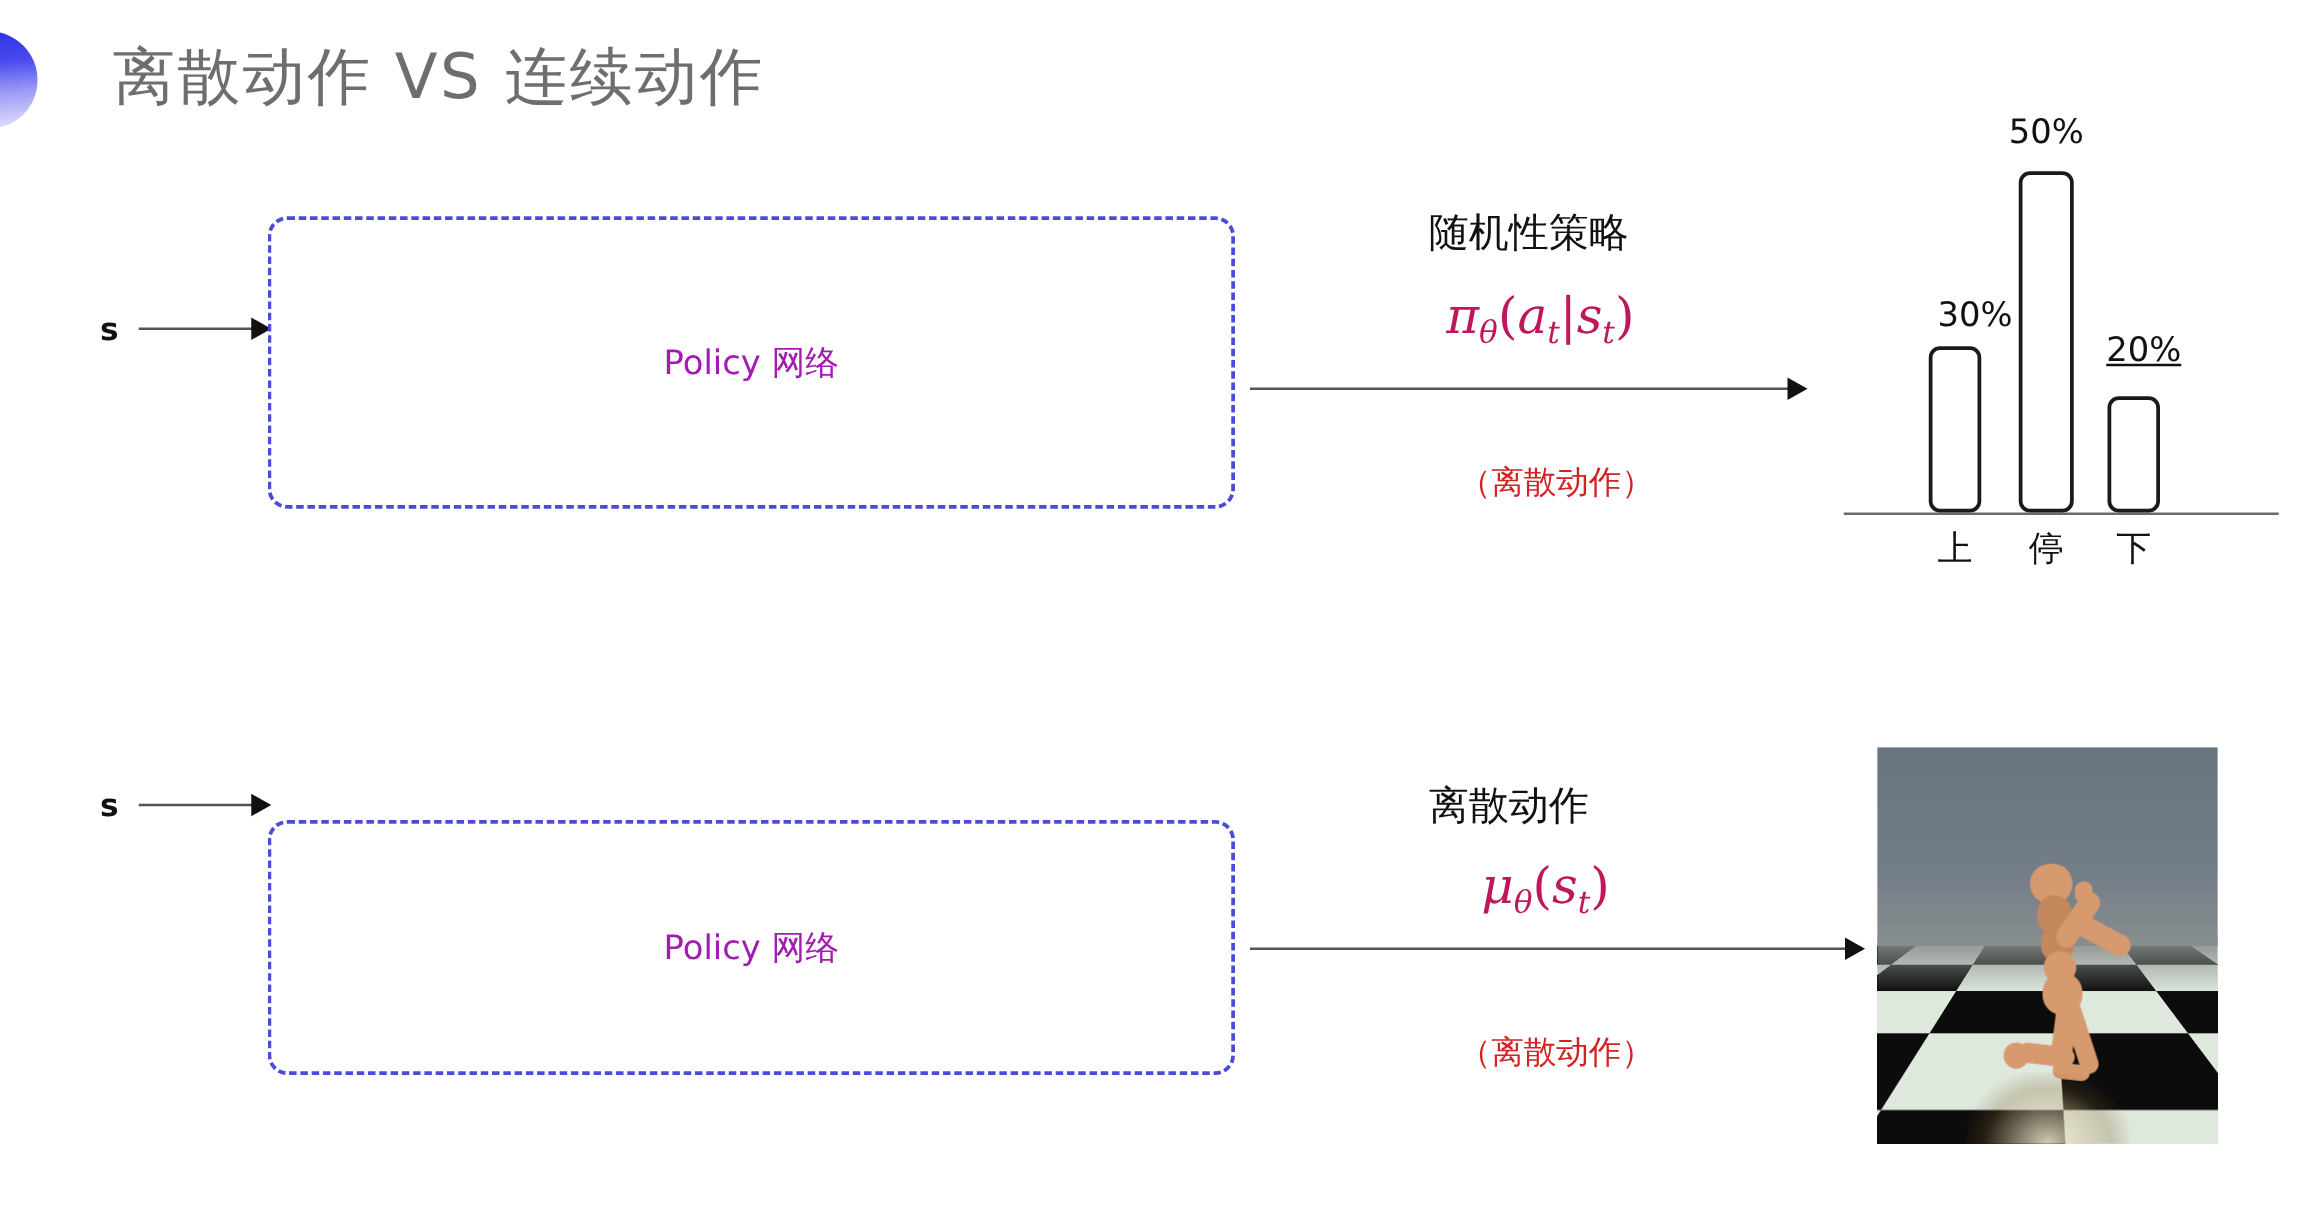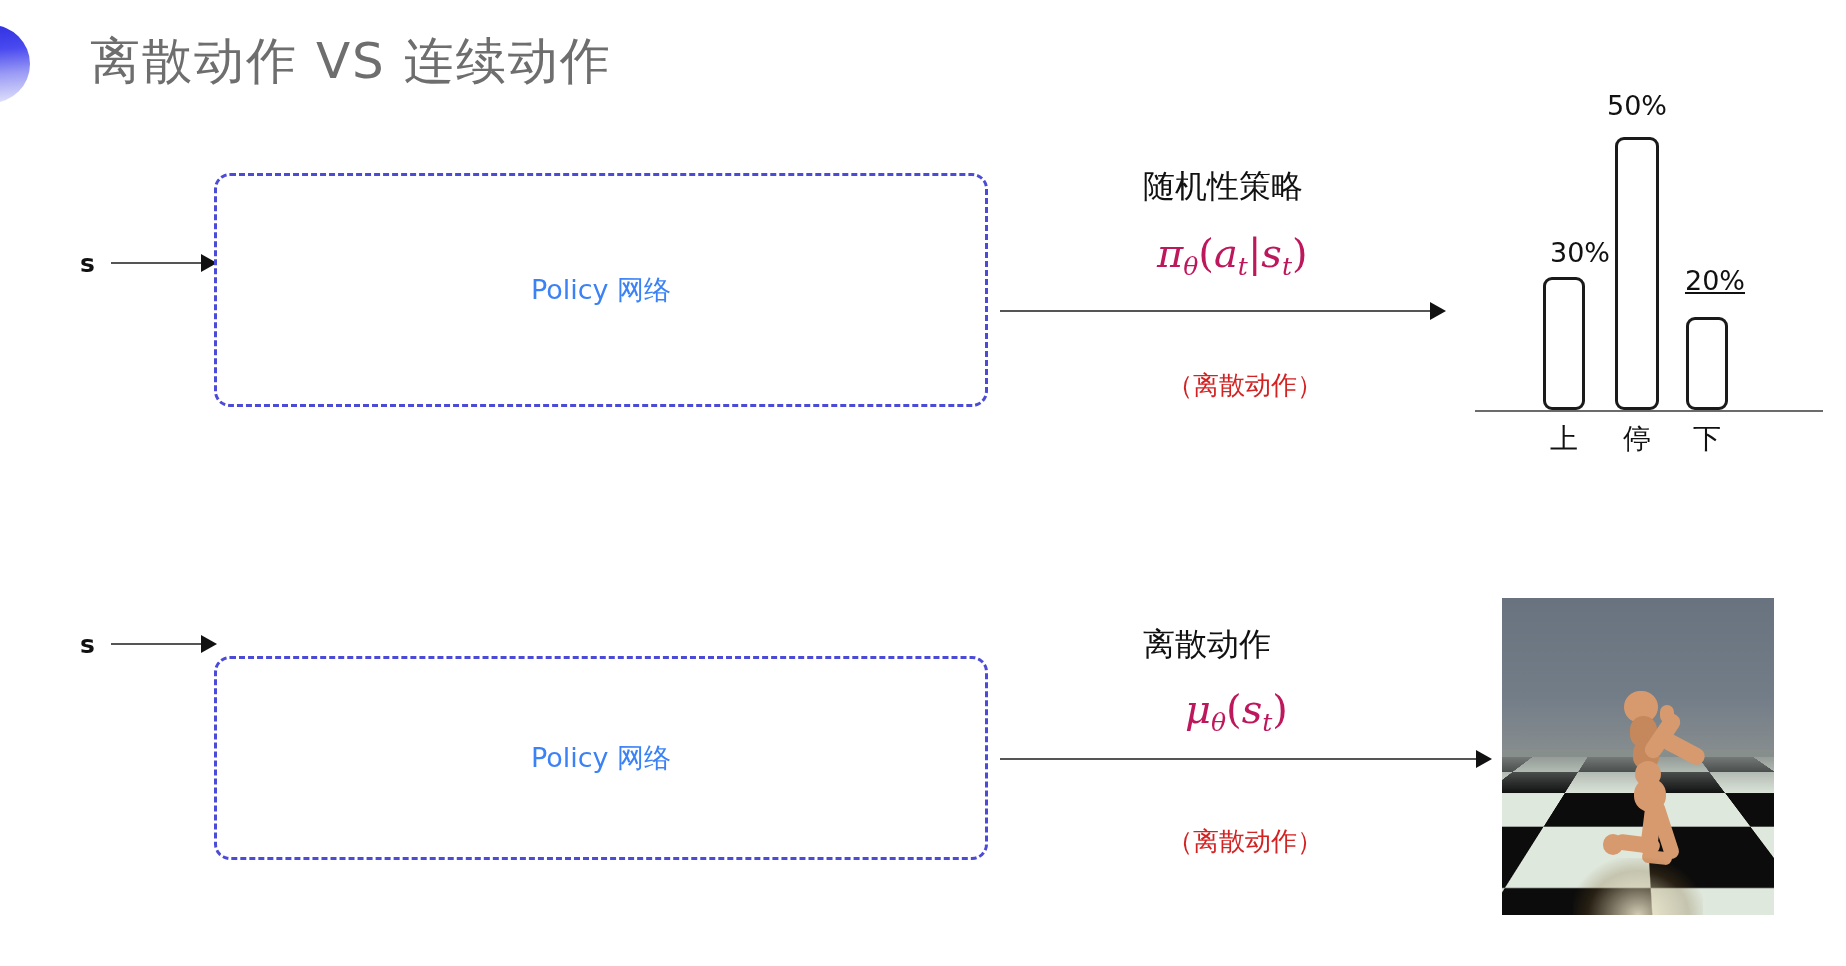--- a/index.html
+++ b/index.html
@@ -34,21 +34,21 @@
     border:3px dashed #4b4bd8;
     border-radius:16px;
     box-sizing:border-box;
     background:transparent;
   }
   .policy-label{
     position:absolute;left:0;right:0;top:50%;
     transform:translateY(-50%);
     text-align:center;
     font-size:27px;
-    color:#3b82f6;
+    color:#a21caf;
     font-family:"DejaVu Sans","Liberation Sans",sans-serif;
   }
   .s-label{
     position:absolute;
     font-size:25px;font-weight:bold;color:#111;
     font-family:"DejaVu Sans","Liberation Sans",sans-serif;
   }
   .arrow-line{
     position:absolute;
     height:2px;background:#555;

